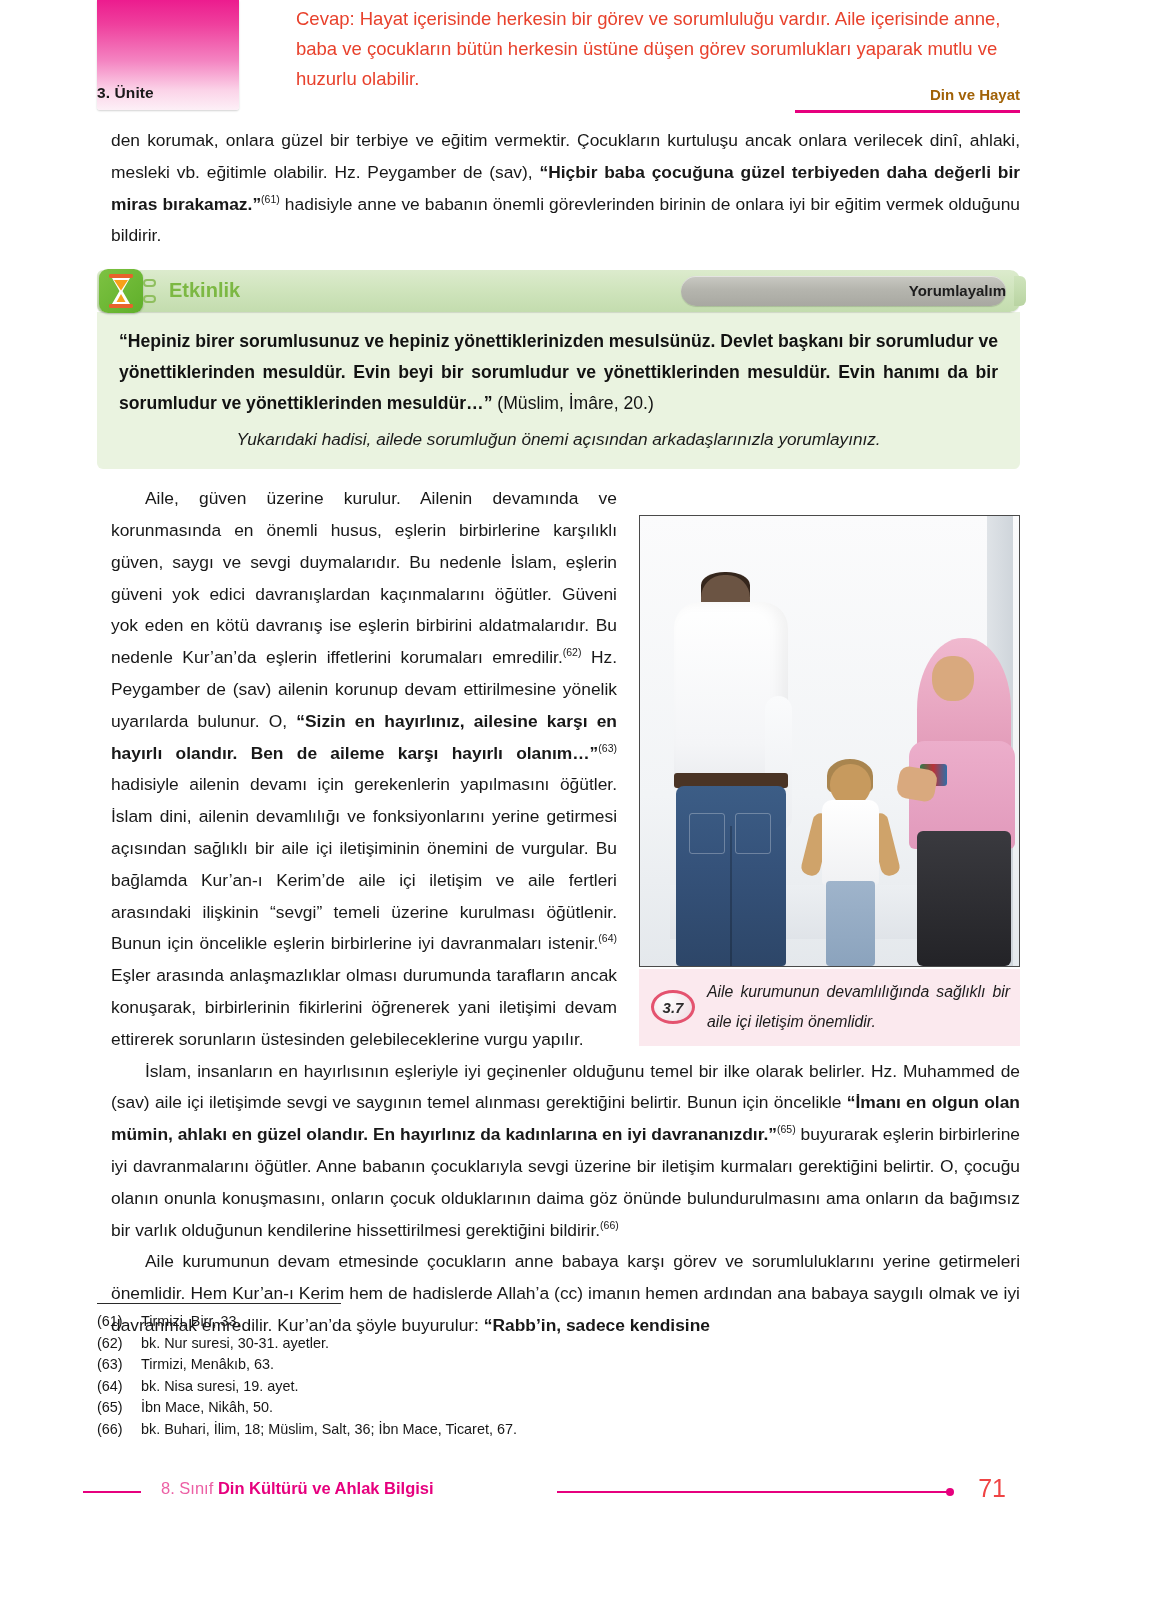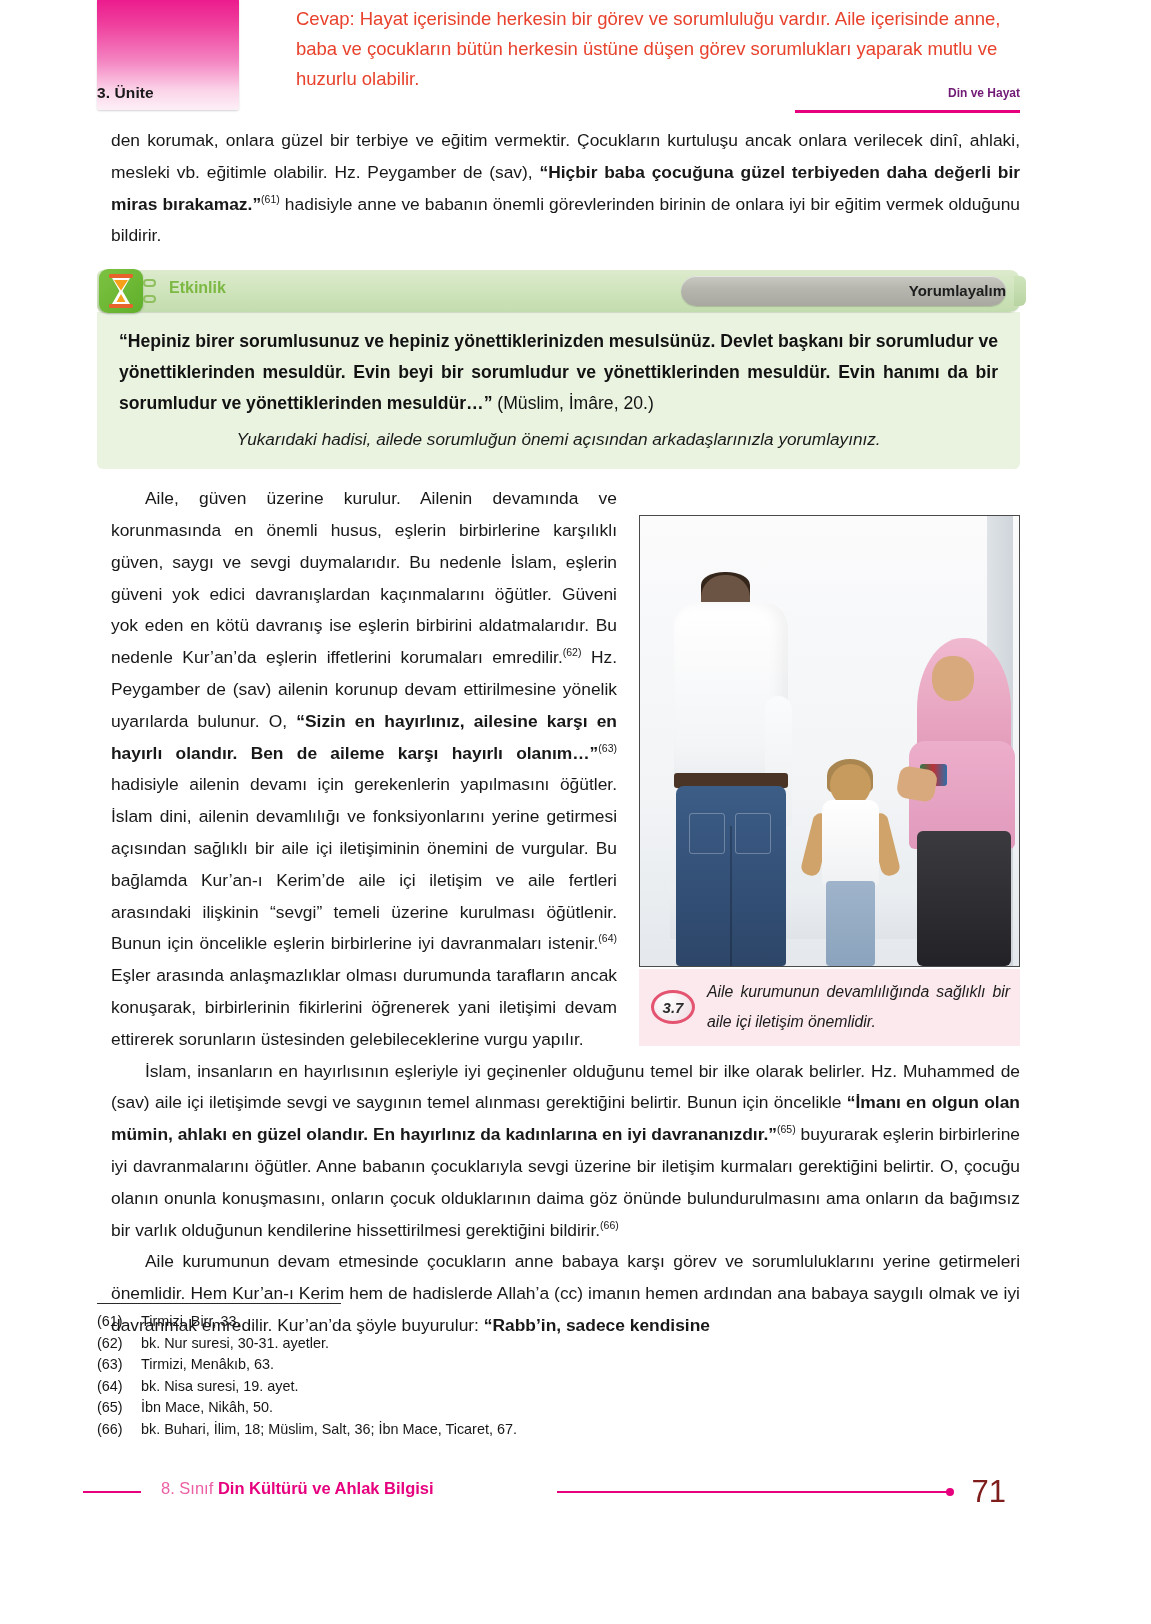--- a/index.html
+++ b/index.html
@@ -27,21 +27,21 @@
     font-size:15.5px; font-weight:bold; color:#1a1a1a; letter-spacing:.1px;
   }
 
   .header-answer {
     position:absolute; left:296px; top:4px; width:724px;
     font-size:18.5px; line-height:30px; color:#e8412c;
   }
 
   .header-right {
     position:absolute; right:131px; top:86px;
-    font-size:12px; font-weight:bold; color:#701a75;
+    font-size:15px; font-weight:bold; color:#a16207;
   }
   .header-rule {
     position:absolute; left:795px; right:131px; top:110px;
     height:2.5px; background:#e6007e;
   }
 
   
   .content { position:absolute; left:97px; top:125px; width:923px; }
 
   p.body {
@@ -80,21 +80,21 @@
   .hourglass-icon svg { position:absolute; left:8px; top:5px; }
   .chain {
     position:absolute; width:13px; height:8px;
     border:2.4px solid #8fbf5e; border-radius:5px;
   }
   .chain.c1 { left:46px; top:9px; }
   .chain.c2 { left:46px; top:25px; }
 
   .activity-title {
     position:absolute; left:72px; top:9px;
-    font-size:16px; font-weight:bold; color:#7cb843;
+    font-size:20px; font-weight:bold; color:#7cb843;
   }
   .activity-badge {
     position:absolute; right:14px; top:6px; width:325px; height:30px;
     background:linear-gradient(to bottom,#c9c9c3 0%, #b5b5ae 45%, #a8a8a1 100%);
     border-radius:15px;
     box-shadow:inset 0 1px 0 rgba(255,255,255,.5), 0 1px 1px rgba(0,0,0,.15);
   }
   .activity-badge span {
     display:block; text-align:right; line-height:30px;
     font-size:15px; font-weight:bold; color:#1d1d1d;
@@ -208,21 +208,21 @@
   .fn-num { width:44px; flex:0 0 44px; }
 
   
   .footer { position:absolute; left:83px; top:1474px; width:923px; height:36px; }
   .f-dash { position:absolute; left:0; top:17px; width:58px; height:2.3px; background:#e6007e; }
   .f-title { position:absolute; left:78px; top:5px; font-size:16.5px; white-space:nowrap; }
   .f-title .grade { color:#ec5fa4; font-weight:normal; }
   .f-title .subject { color:#e6007e; font-weight:bold; }
   .f-line { position:absolute; left:474px; right:58px; top:17px; height:2.3px; background:#e6007e; }
   .f-dot { position:absolute; right:52px; top:14px; width:8px; height:8px; border-radius:50%; background:#e6007e; }
-  .f-page { position:absolute; right:0; top:0; font-size:31px; color:#7f1d1d; }
+  .f-page { position:absolute; right:0; top:0; font-size:25px; color:#ef4444; }
 </style>
 </head>
 <body>
 
 <div class="page-header">
   <div class="unit-tab">
     <div class="unit-tab-label">3. Ünite</div>
   </div>
   <div class="header-answer">Cevap: Hayat içerisinde herkesin bir görev ve sorumluluğu vardır. Aile içerisinde anne, baba ve çocukların bütün herkesin üstüne düşen görev sorumlukları yaparak mutlu ve huzurlu olabilir.</div>
   <div class="header-right">Din ve Hayat</div>

